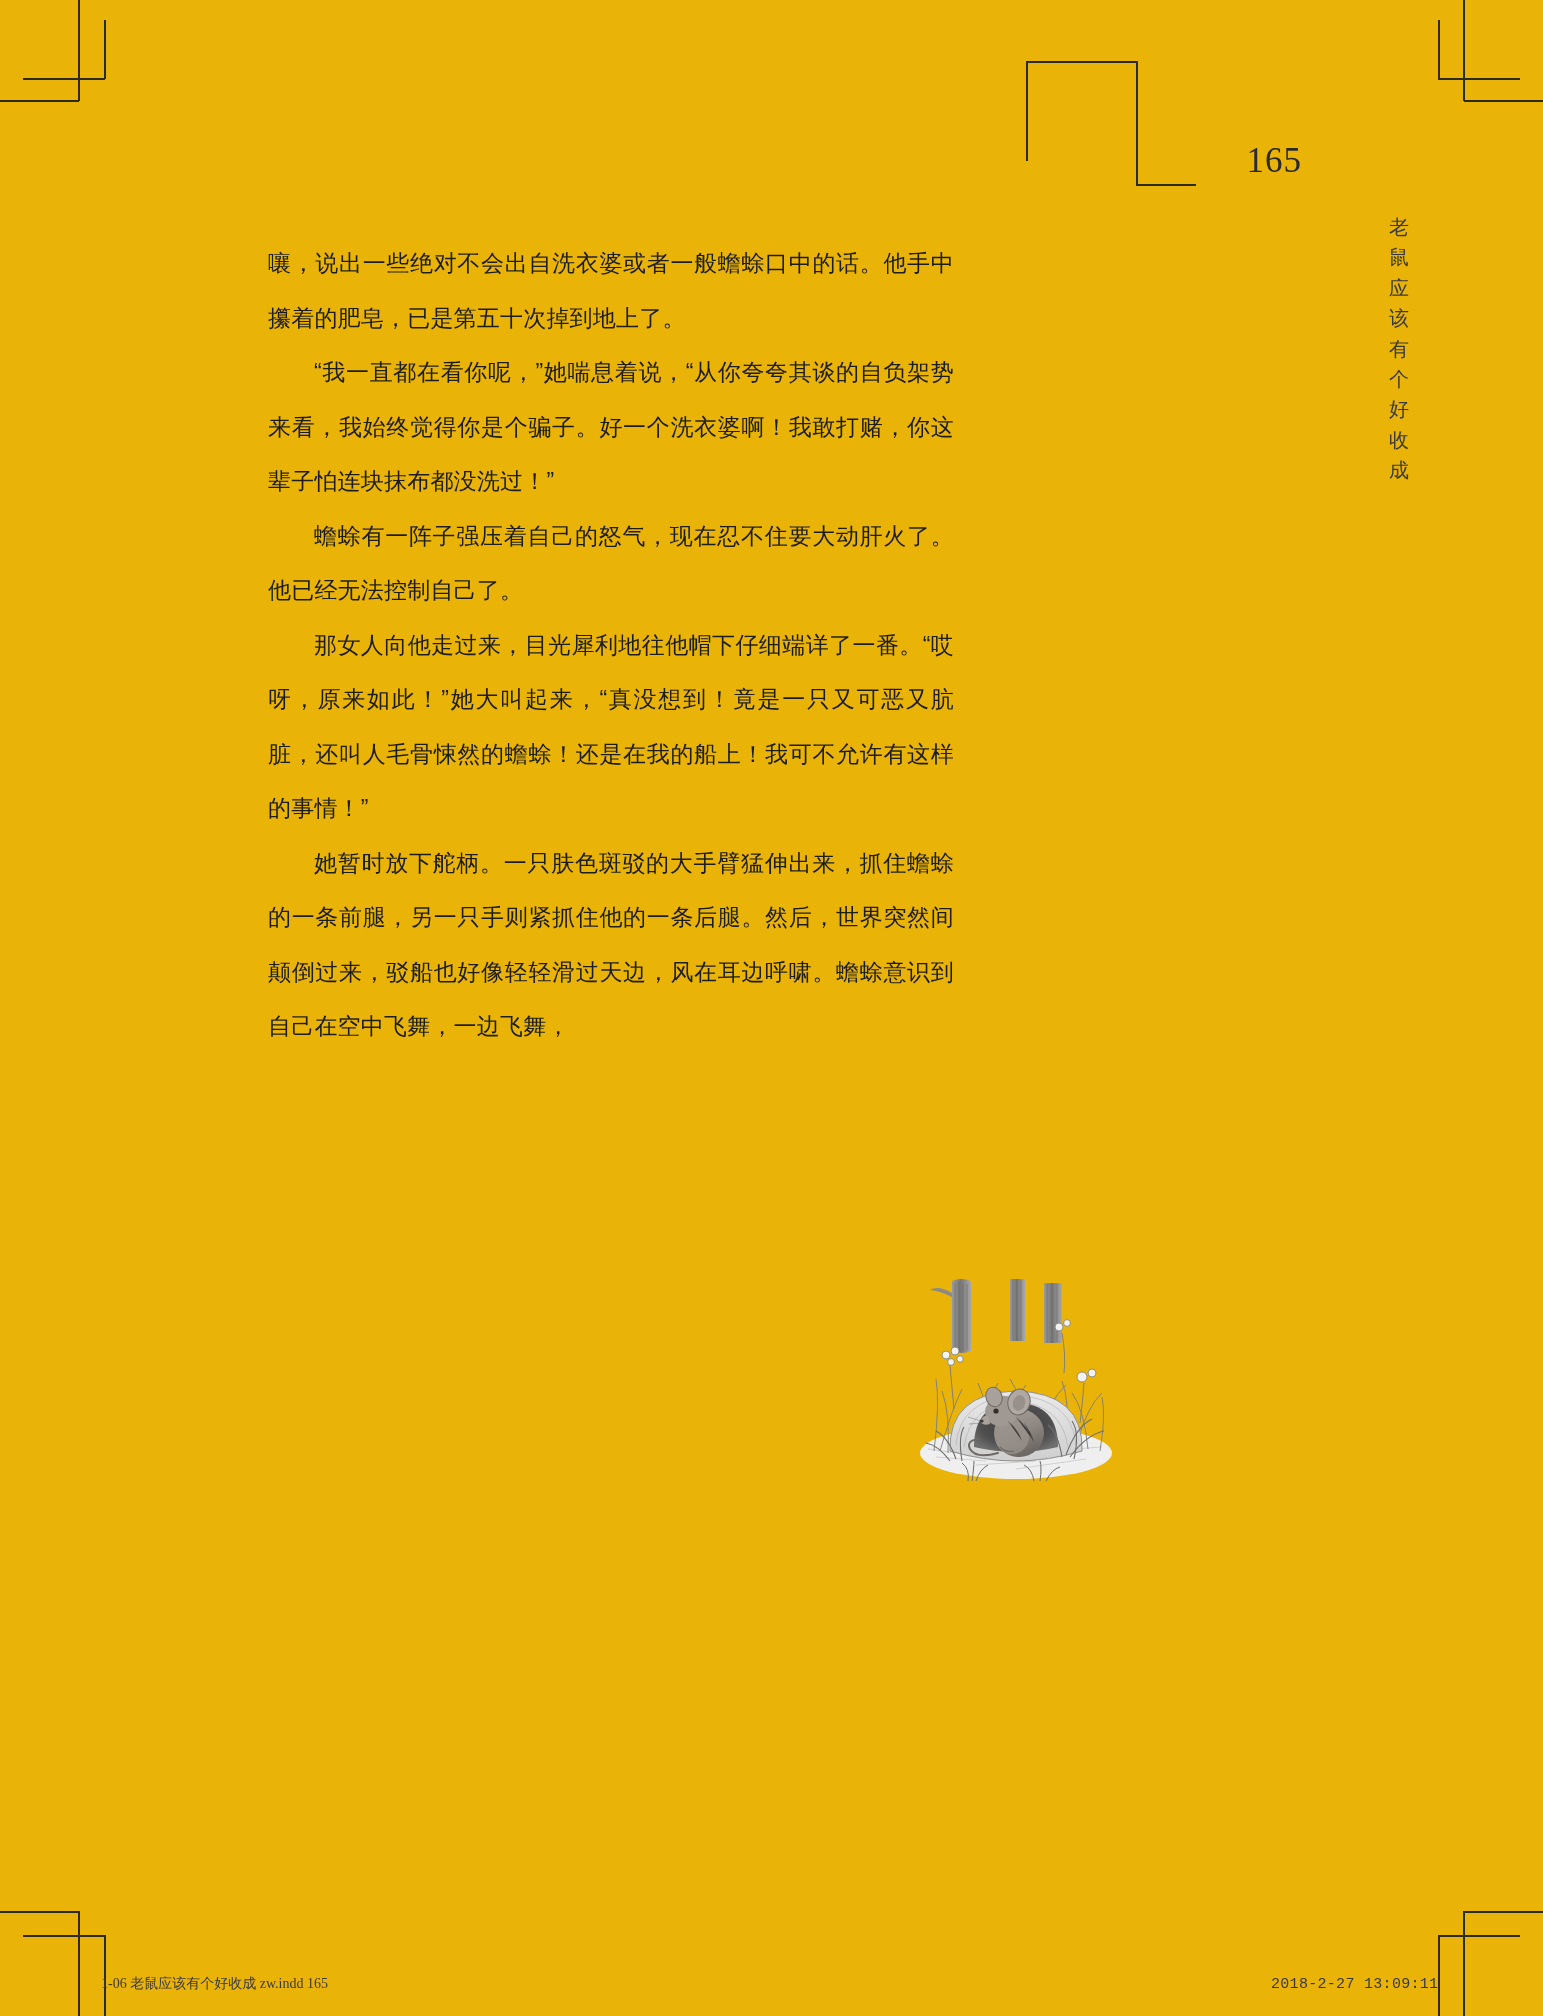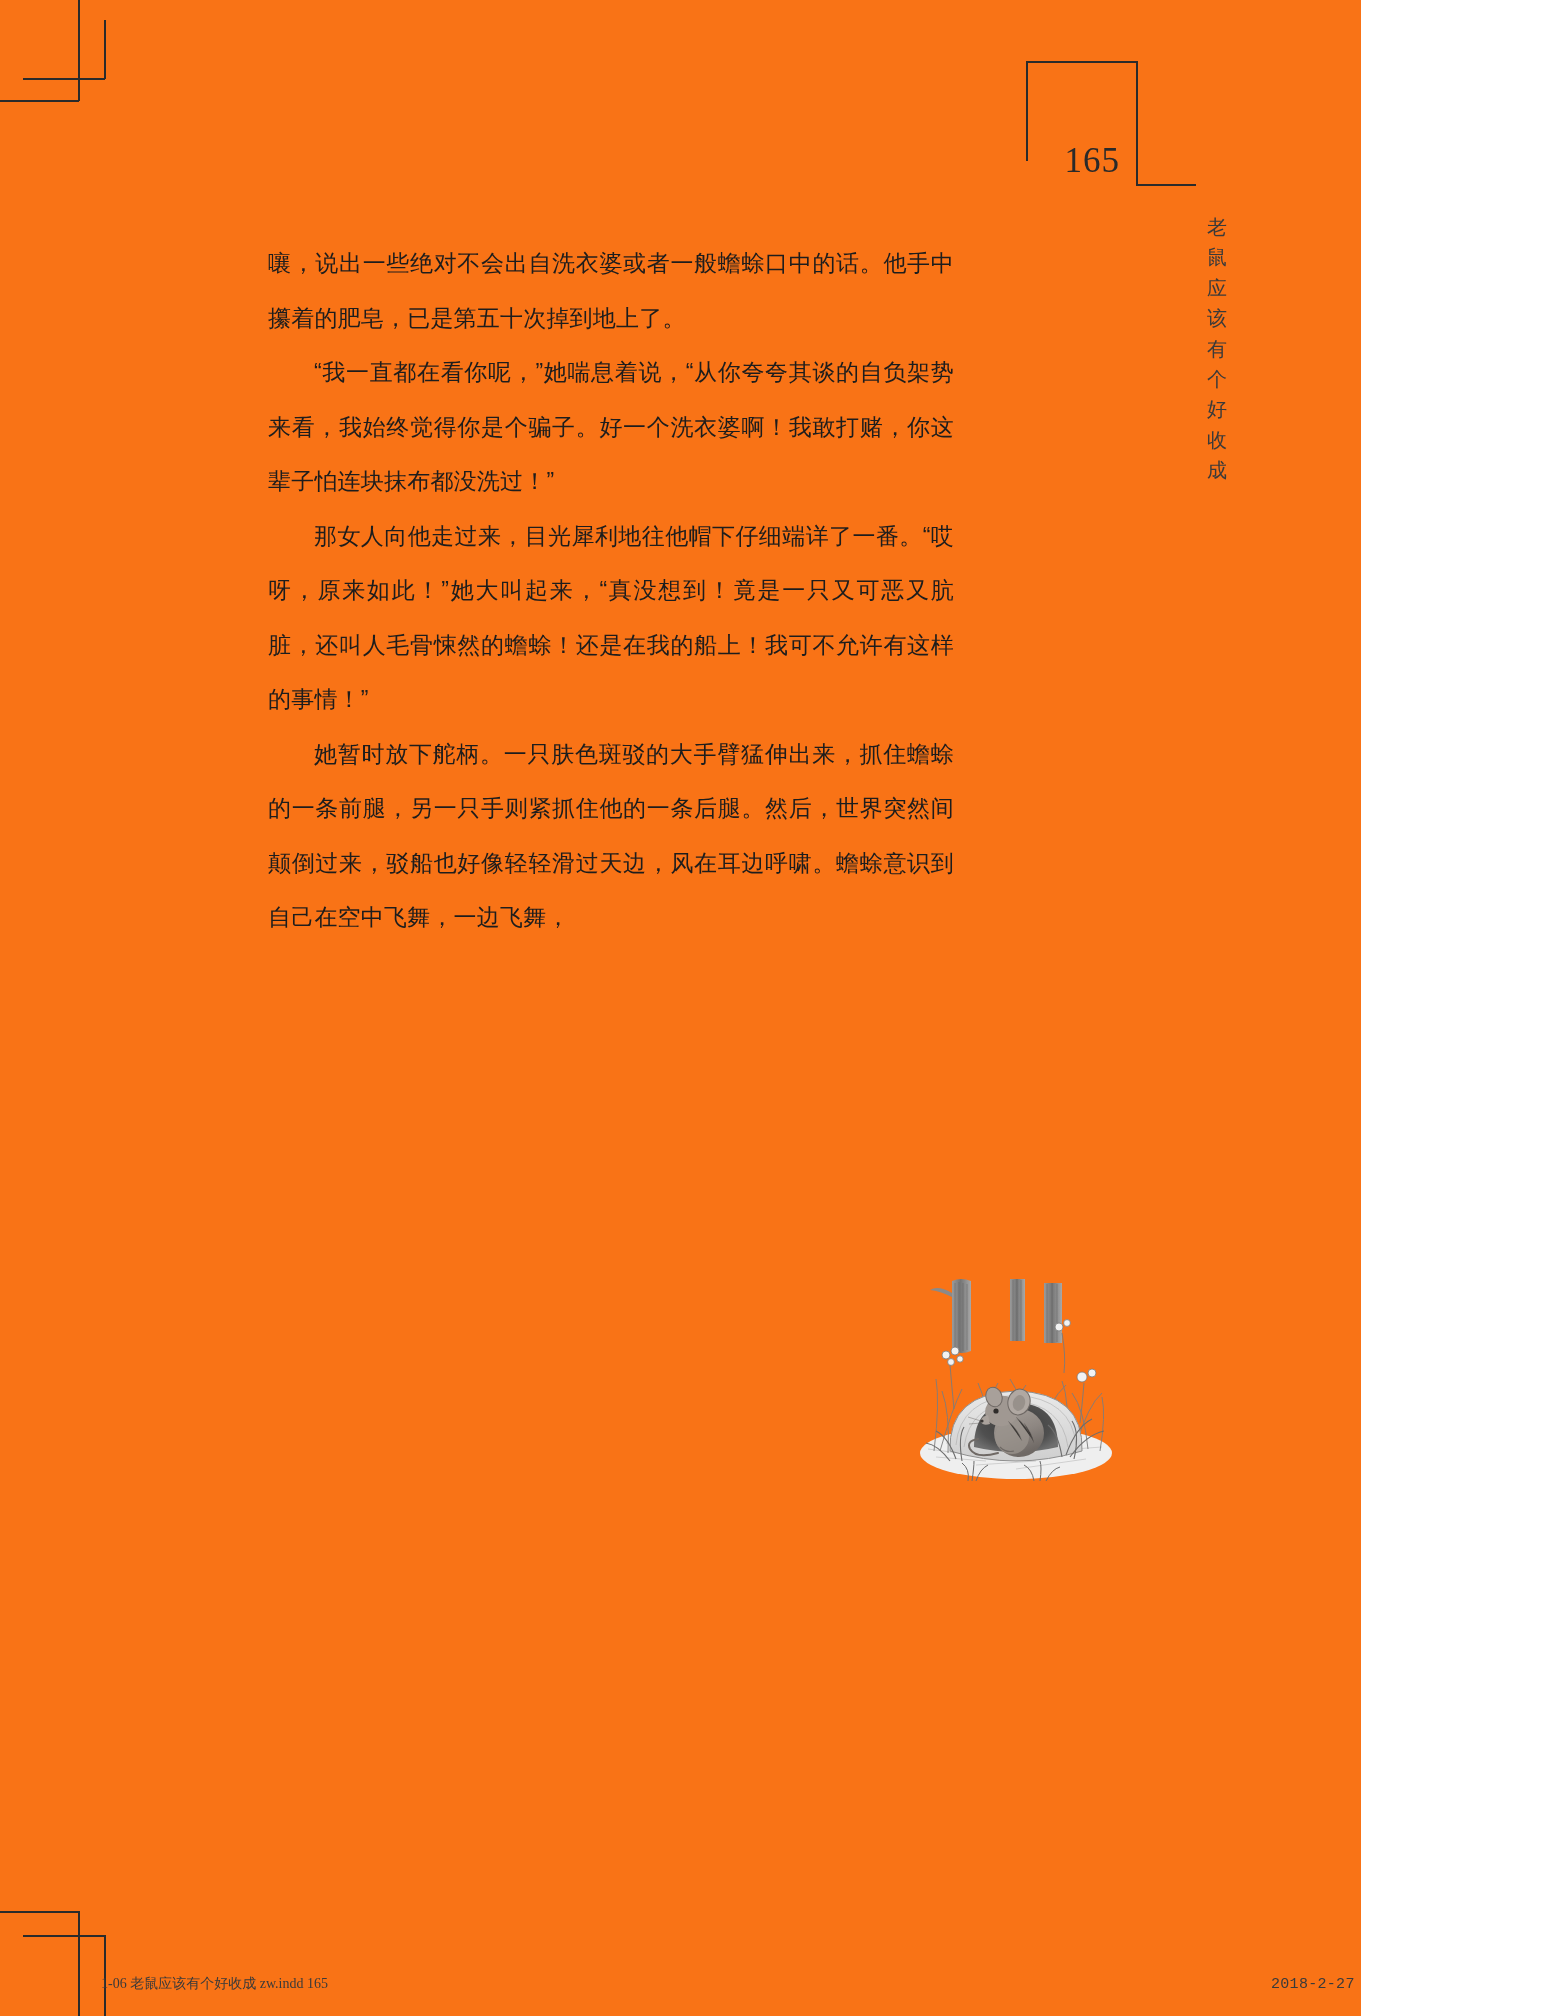--- a/index.html
+++ b/index.html
@@ -2,23 +2,23 @@
 <html><head>
 <meta charset="utf-8">
 <style>
   html, body {
     margin: 0;
     padding: 0;
     background: #ffffff;
   }
   .page {
     position: relative;
-    width: 1361px;
+    width: 1543px;
     height: 2016px;
-    background: #f97316;
+    background: #eab308;
     overflow: hidden;
     font-family: "Liberation Sans", "DejaVu Sans", sans-serif;
   }
 
   
   .crop { position: absolute; background: #2b2b2b; }
   .crop.h { height: 2px; }
   .crop.v { width: 2px; }
 
   
@@ -140,20 +140,21 @@
     <span>有</span>
     <span>个</span>
     <span>好</span>
     <span>收</span>
     <span>成</span>
   </div>
 
   <div class="body-text">
     <p class="no-indent">嚷，说出一些绝对不会出自洗衣婆或者一般蟾蜍口中的话。他手中攥着的肥皂，已是第五十次掉到地上了。</p>
     <p>“我一直都在看你呢，”她喘息着说，“从你夸夸其谈的自负架势来看，我始终觉得你是个骗子。好一个洗衣婆啊！我敢打赌，你这辈子怕连块抹布都没洗过！”</p>
+    <p>蟾蜍有一阵子强压着自己的怒气，现在忍不住要大动肝火了。他已经无法控制自己了。</p>
     <p>那女人向他走过来，目光犀利地往他帽下仔细端详了一番。“哎呀，原来如此！”她大叫起来，“真没想到！竟是一只又可恶又肮脏，还叫人毛骨悚然的蟾蜍！还是在我的船上！我可不允许有这样的事情！”</p>
     <p>她暂时放下舵柄。一只肤色斑驳的大手臂猛伸出来，抓住蟾蜍的一条前腿，另一只手则紧抓住他的一条后腿。然后，世界突然间颠倒过来，驳船也好像轻轻滑过天边，风在耳边呼啸。蟾蜍意识到自己在空中飞舞，一边飞舞，</p>
   </div>
 
   <div class="illustration">
     <svg viewBox="0 0 200 212" xmlns="http://www.w3.org/2000/svg">
       <defs>
         <radialGradient id="burrowDark" cx="50%" cy="45%" r="60%">
           <stop offset="0%" stop-color="#3b3b3b"></stop>
           <stop offset="70%" stop-color="#4f4f4f"></stop>

